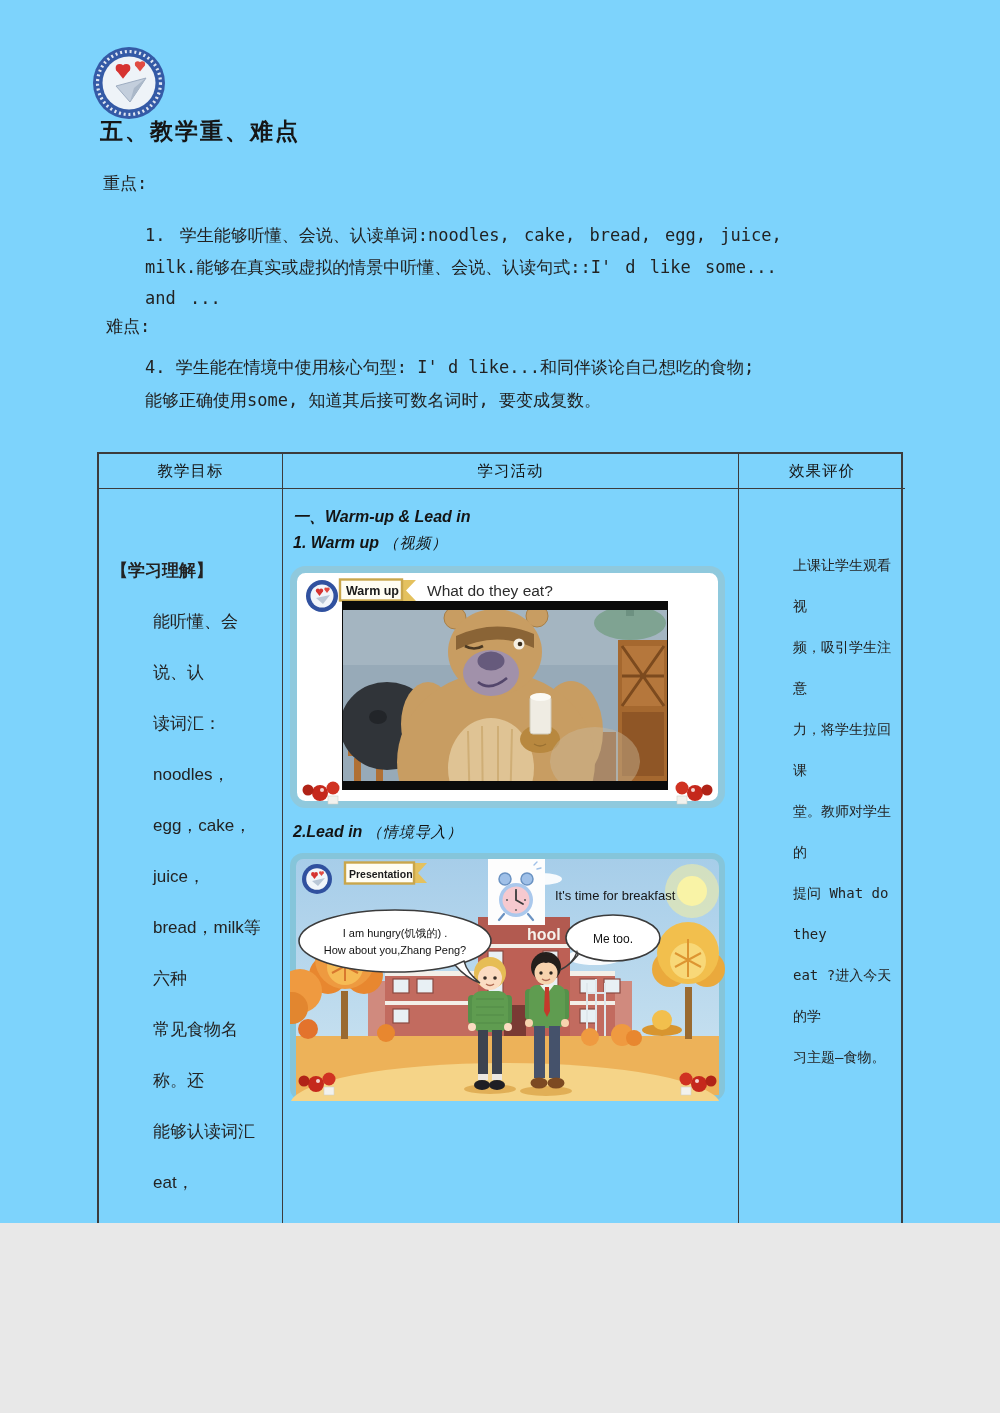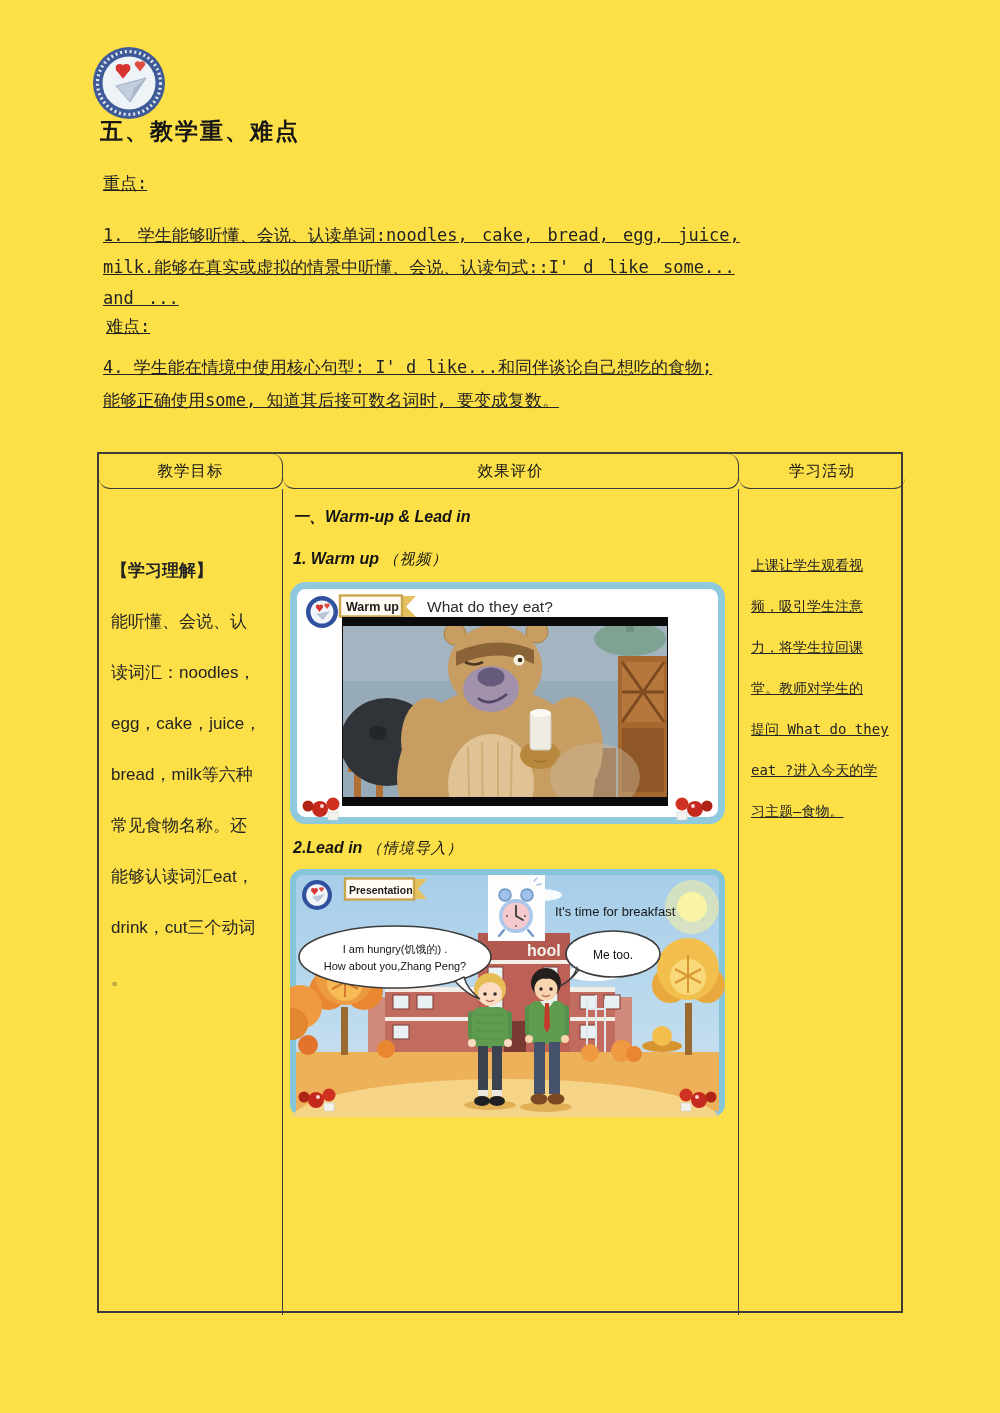--- a/index.html
+++ b/index.html
@@ -1,29 +1,29 @@
 <!DOCTYPE html>
 <html><head>
 <meta charset="utf-8">
 <style>
   * { margin:0; padding:0; box-sizing:border-box; }
   body { background:#e8e8e8; font-family:"Liberation Sans","DejaVu Sans",sans-serif; }
-  .page { position:relative; width:1000px; height:1413px; background:#fde047; margin:0 auto; overflow:hidden; color:#1d1d1d; }
+  .page { position:relative; width:1000px; height:1223px; background:#7dd3fc; margin:0 auto; overflow:hidden; color:#1d1d1d; }
   .abs { position:absolute; }
-  .mono { font-family:"DejaVu Sans Mono",monospace;text-decoration:underline; }
-  .prelines { white-space:pre-line; }
+  .mono { font-family:"DejaVu Sans Mono",monospace; }
+  .prelines { white-space:pre-line;margin-left:42px; }
   .h1 { font-size:23px; font-weight:bold; letter-spacing:2px; color:#161616; }
   .ptxt { font-size:17px; color:#222; }
   .doc-table { position:absolute; left:97px; top:452px; width:806px; height:861px;
     display:grid; grid-template-columns:184px 456px 166px; grid-template-rows:35px 826px;
     border:2px solid #3c3c3c; }
   .cell { border-right:1.5px solid #3c3c3c; }
   .cell:nth-child(3n) { border-right:none; }
   .hcell { border-bottom:1.5px solid #3c3c3c; display:flex; align-items:center; justify-content:center;
-    font-size:15.5px; color:#161616; letter-spacing:1px;border-radius:11px; }
+    font-size:15.5px; color:#161616; letter-spacing:1px; }
   .goal-cell { padding:56px 12px 0 12px; font-size:17px; line-height:51px; color:#232323; text-align:left; }
   .goal-title { font-weight:bold; }
   .act-cell { padding:12px 0 0 7px; }
   .act-line { font-size:16px; font-weight:600; color:#141414; margin:4px 0 0 3px; line-height:24px;font-style:italic; }
   .act-line .note { font-weight:400; font-size:15px; letter-spacing:1px; }
   .eval-cell { padding:56px 10px 0 12px; font-size:14px; color:#232323; }
   .eval-p1 { line-height:41px; }
   .eval-p2 { line-height:37px; margin-top:48px; }
   .slide { display:block; margin-top:11px; }
   svg text { user-select:none; }
@@ -63,38 +63,38 @@
 milk.能够在真实或虚拟的情景中听懂、会说、认读句式::I' d like some...
 and ...</div>
 
   <div class="abs ptxt mono" style="left:106px; top:315px;">难点:</div>
 
   <div class="abs ptxt mono prelines" style="left:103px; top:351px; line-height:33px;">4. 学生能在情境中使用核心句型: I' d like...和同伴谈论自己想吃的食物;
 能够正确使用some, 知道其后接可数名词时, 要变成复数。</div>
 
   <div class="doc-table">
     <div class="cell hcell">教学目标</div>
+    <div class="cell hcell">学习活动</div>
     <div class="cell hcell">效果评价</div>
-    <div class="cell hcell">学习活动</div>
 
     <div class="cell goal-cell">
       <div class="goal-title">【学习理解】</div>
       <div class="prelines">能听懂、会说、认
 读词汇：noodles，
 egg，cake，juice，
 bread，milk等六种
 常见食物名称。还
 能够认读词汇eat，
 drink，cut三个动词
 。</div>
     </div>
 
     <div class="cell act-cell">
       <div class="act-line">一、Warm-up &amp; Lead in</div>
-      <div class="act-line" style="margin-top:18px;">
+      <div class="act-line" style="margin-top:2px;">
         <span>1. Warm up</span>
         <span class="note">（视频）</span>
       </div>
 
       <svg class="slide" width="435" height="242" viewBox="0 0 435 242">
         <rect x="3.5" y="3.5" width="428" height="235" rx="12" fill="#ffffff" stroke="#8fc9dd" stroke-width="7"></rect>
 
         <g>
           <circle cx="32" cy="30" r="16" fill="#30519f"></circle>
           <circle cx="32" cy="30" r="11.5" fill="#f1f5fa"></circle>

